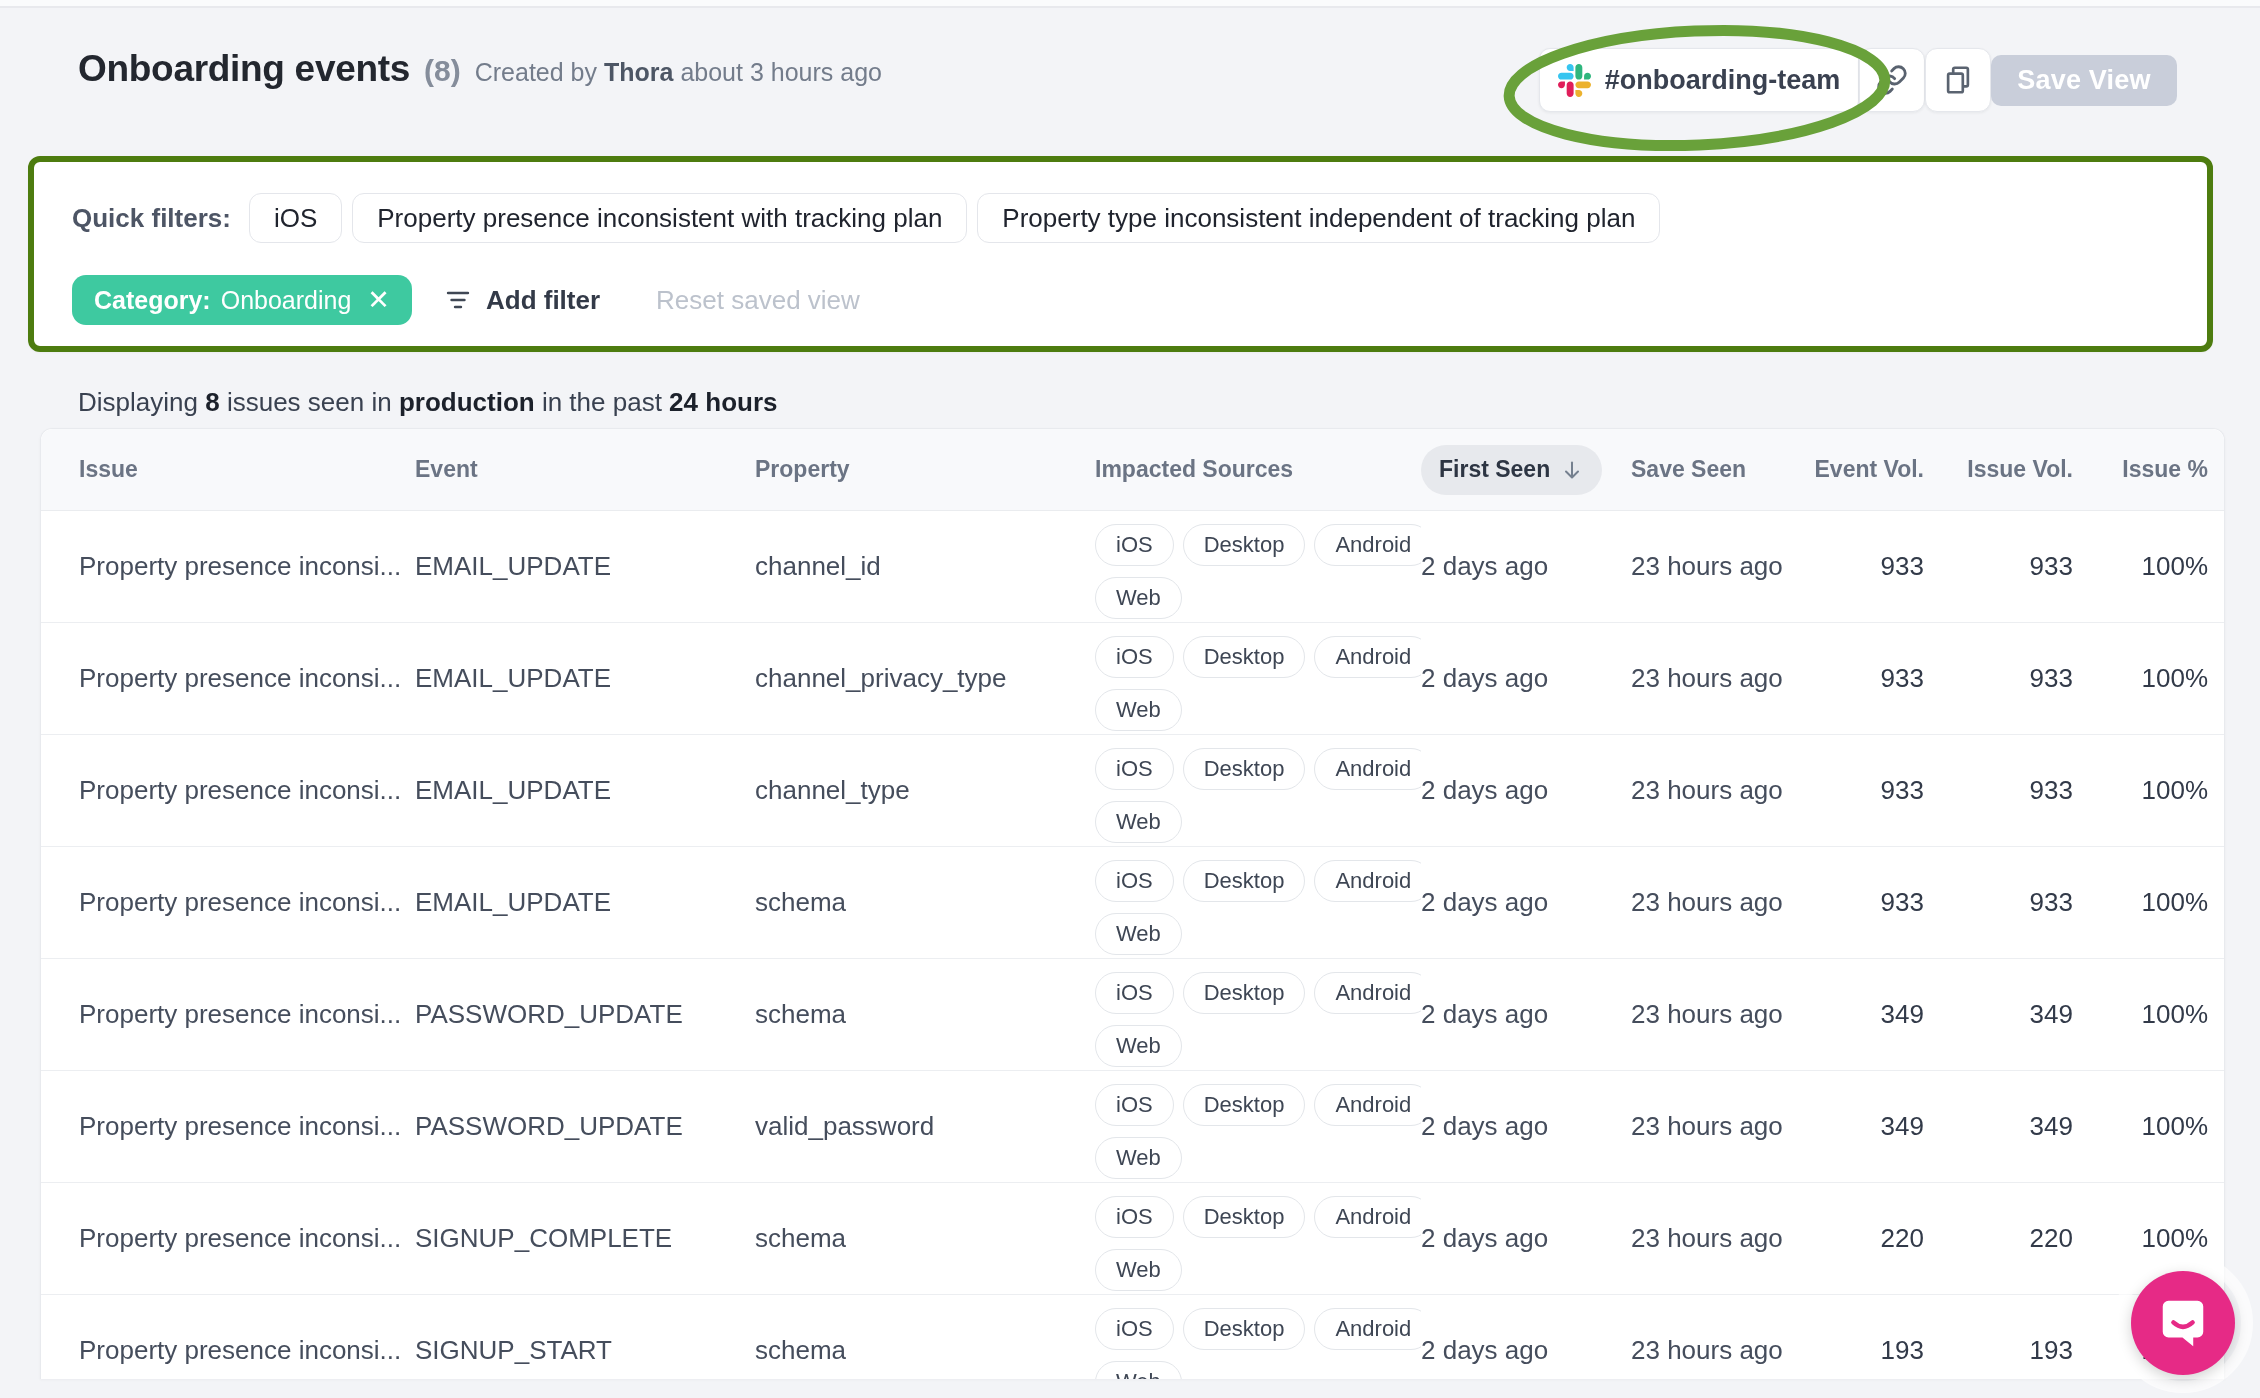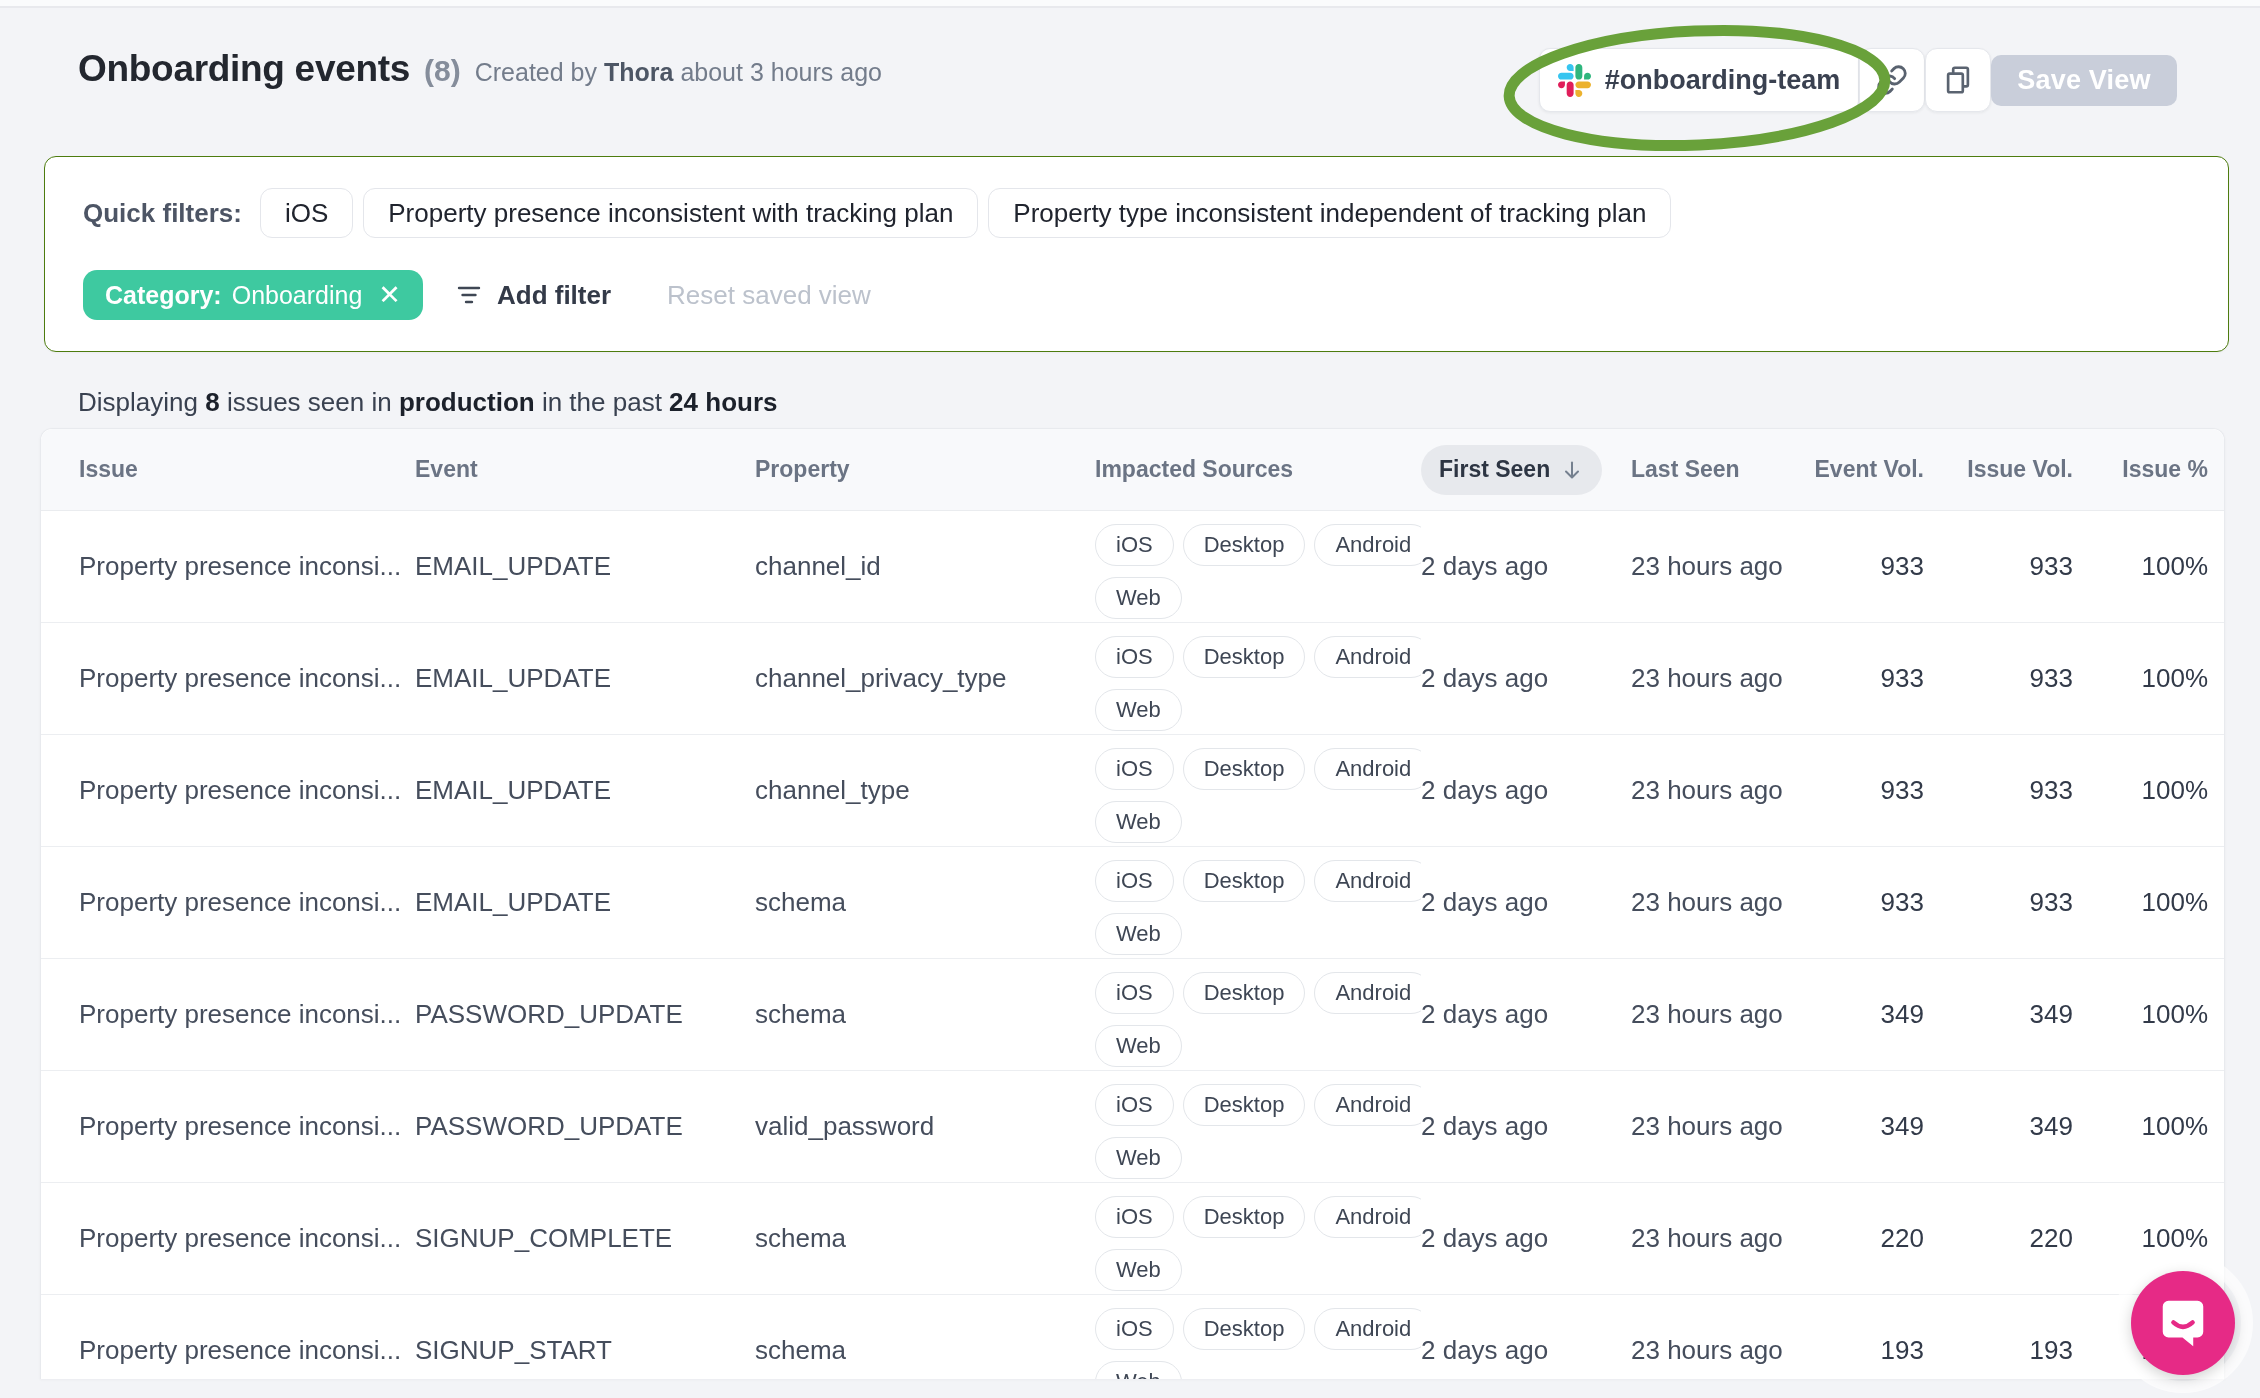--- a/index.html
+++ b/index.html
@@ -33,22 +33,22 @@
   .save-view-btn {
     width:186px; height:51px; border:none; border-radius:10px; background:#c9ceda;
     color:#fff; font-size:27px; font-weight:700; letter-spacing:0.2px;
     display:flex; align-items:center; justify-content:center; cursor:default;
     font-family:inherit;
   }
   .annotation { position:absolute; left:1497px; top:13px; pointer-events:none; }
 
   
   .filter-card {
-    position:absolute; left:44px; top:156px; width:2185px; height:196px;
-    background:#fff; border:1px solid #4d7c0f; border-radius:12px;
+    position:absolute; left:28px; top:156px; width:2185px; height:196px;
+    background:#fff; border:6px solid #4d7c0f; border-radius:12px;
     padding:31px 38px; box-shadow:0 1px 2px rgba(23,28,40,0.03);
   }
   .qf-row { display:flex; align-items:center; gap:10px; }
   .qf-label { font-size:26px; font-weight:700; color:#4d5565; margin-right:8px; white-space:nowrap; }
   .qf-btn {
     height:50px; padding:0 24px; background:#fff; border:1px solid #e4e6eb; border-radius:12px;
     font-size:26px; color:#20242e; display:flex; align-items:center; white-space:nowrap;
     cursor:pointer; font-family:inherit;
   }
   .af-row { display:flex; align-items:center; margin-top:32px; }
@@ -207,21 +207,21 @@
       <span class="sort-pill">
         <span>First Seen</span>
         <span style="display:flex;">
           <svg width="24" height="24" viewBox="0 0 24 24" fill="none" stroke="#75808f" stroke-width="2" stroke-linecap="round" stroke-linejoin="round">
             <line x1="12" y1="4.5" x2="12" y2="19"></line>
             <polyline points="6,13.5 12,19.5 18,13.5"></polyline>
           </svg>
         </span>
       </span>
     </div>
-    <div class="cell">Last Seen</div>
+    <div class="cell">Save Seen</div>
     <div class="cell num">Event Vol.</div>
     <div class="cell num">Issue Vol.</div>
     <div class="cell num">Issue %</div>
   </div>
   <div id="table-body">
   <div class="trow">
     <div class="cell">Property presence inconsi...</div>
     <div class="cell">EMAIL_UPDATE</div>
     <div class="cell">channel_id</div>
     <div class="cell c-sources">

